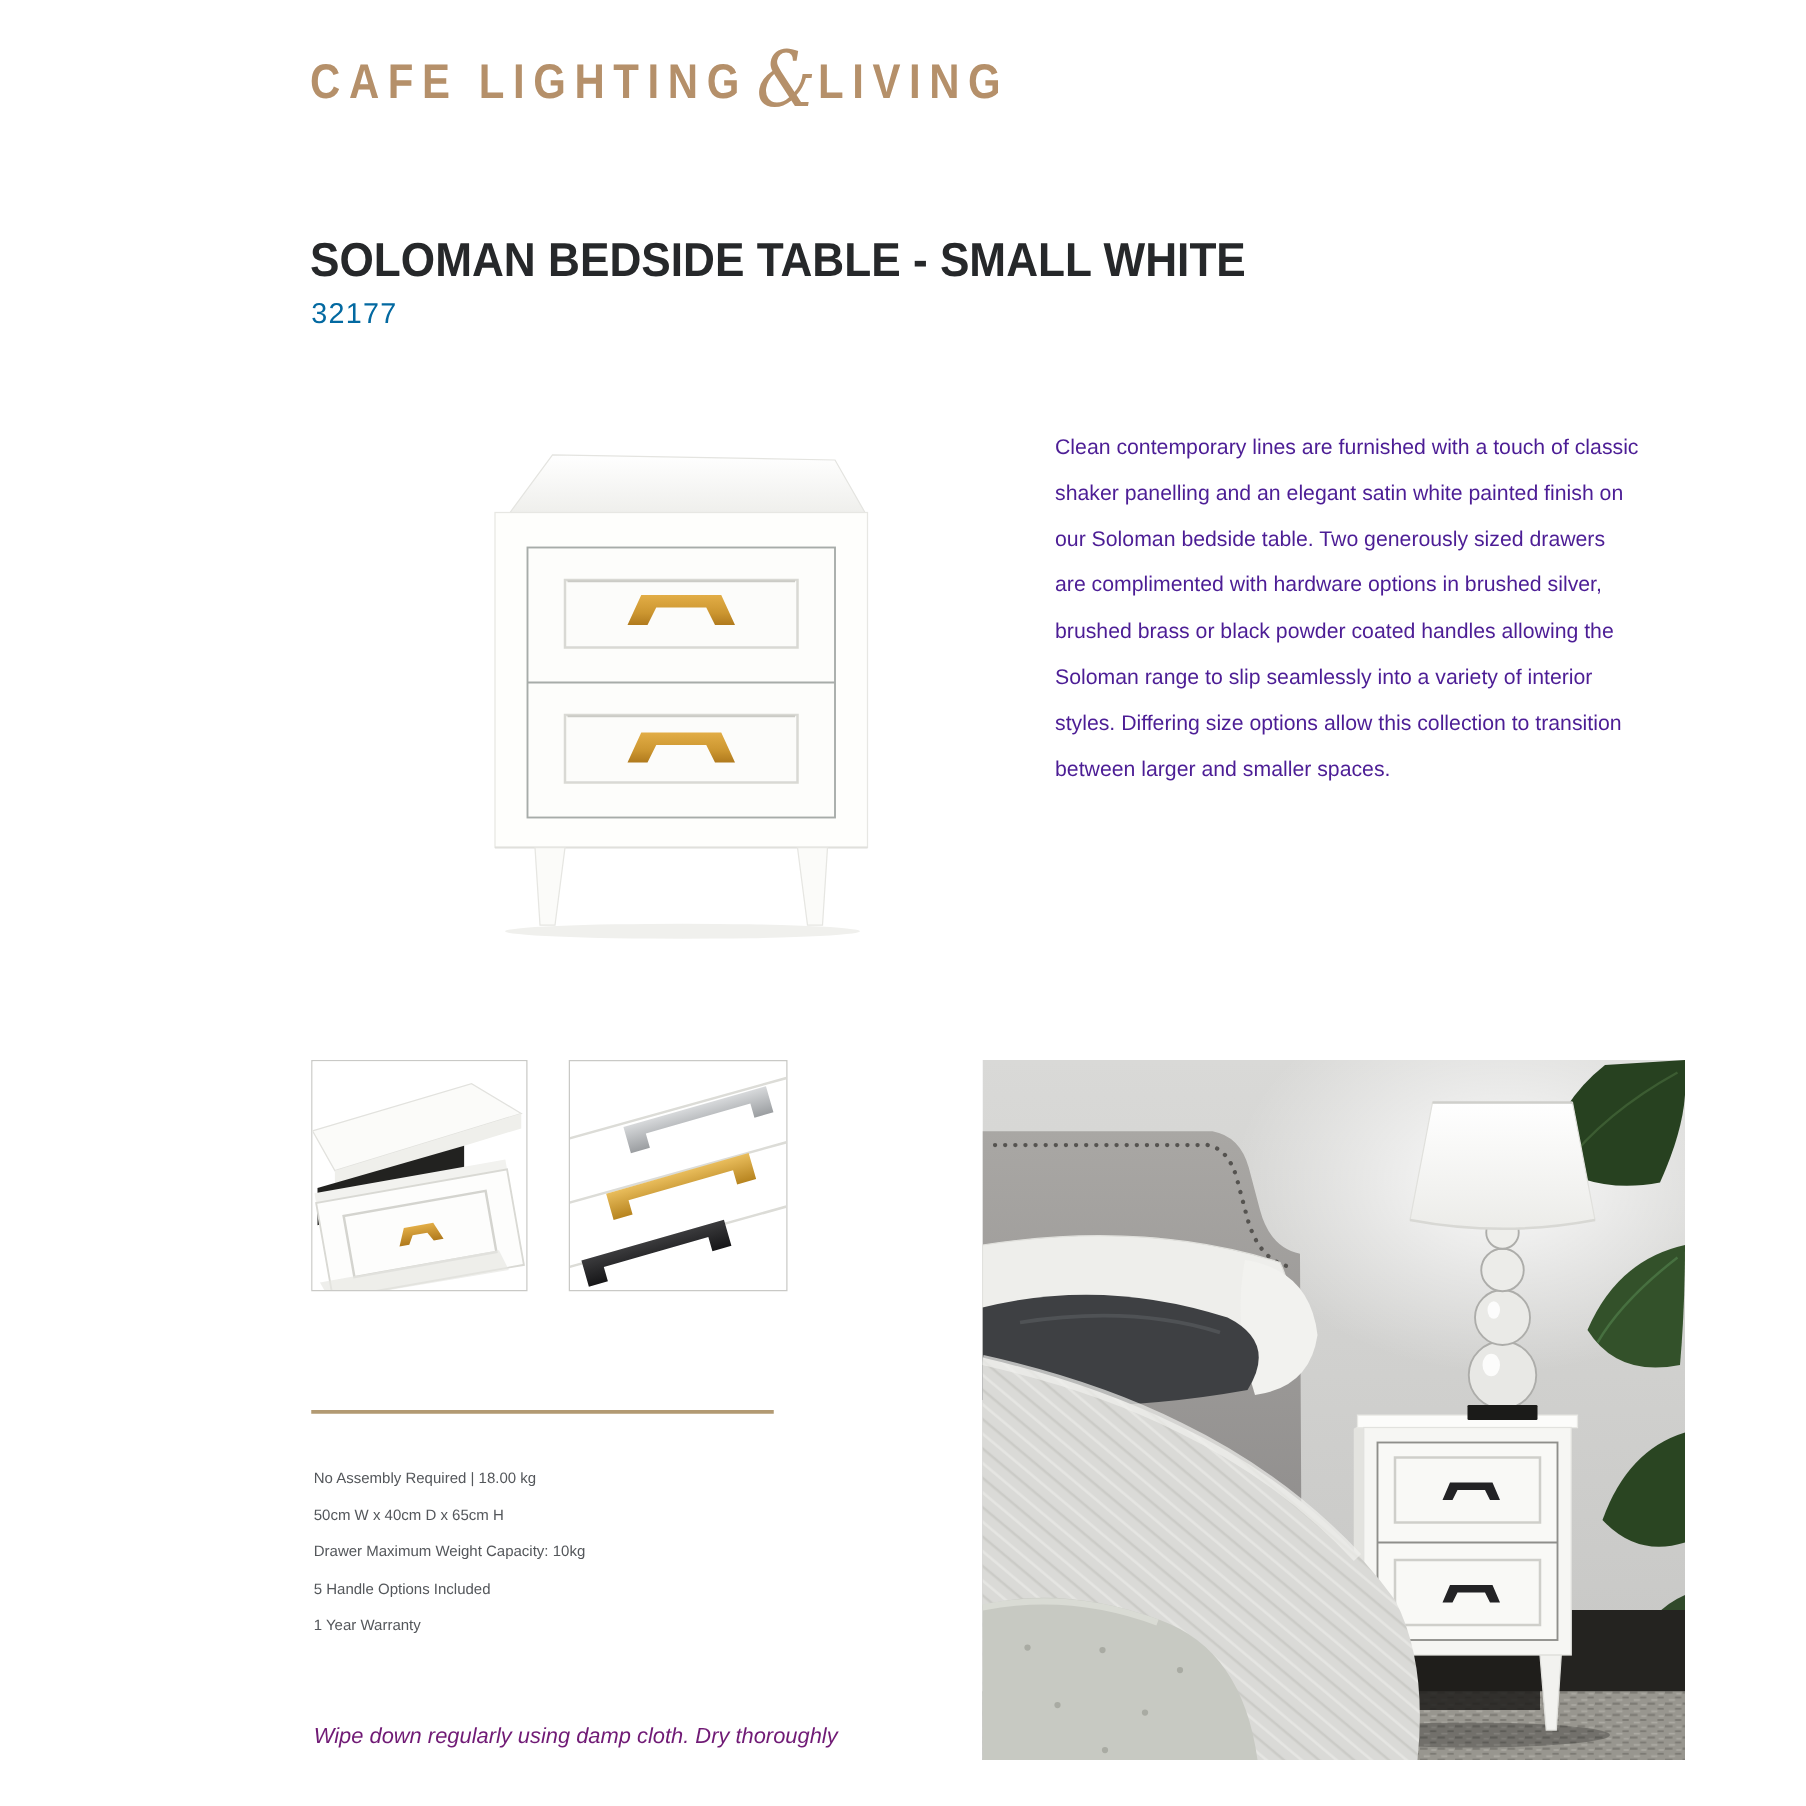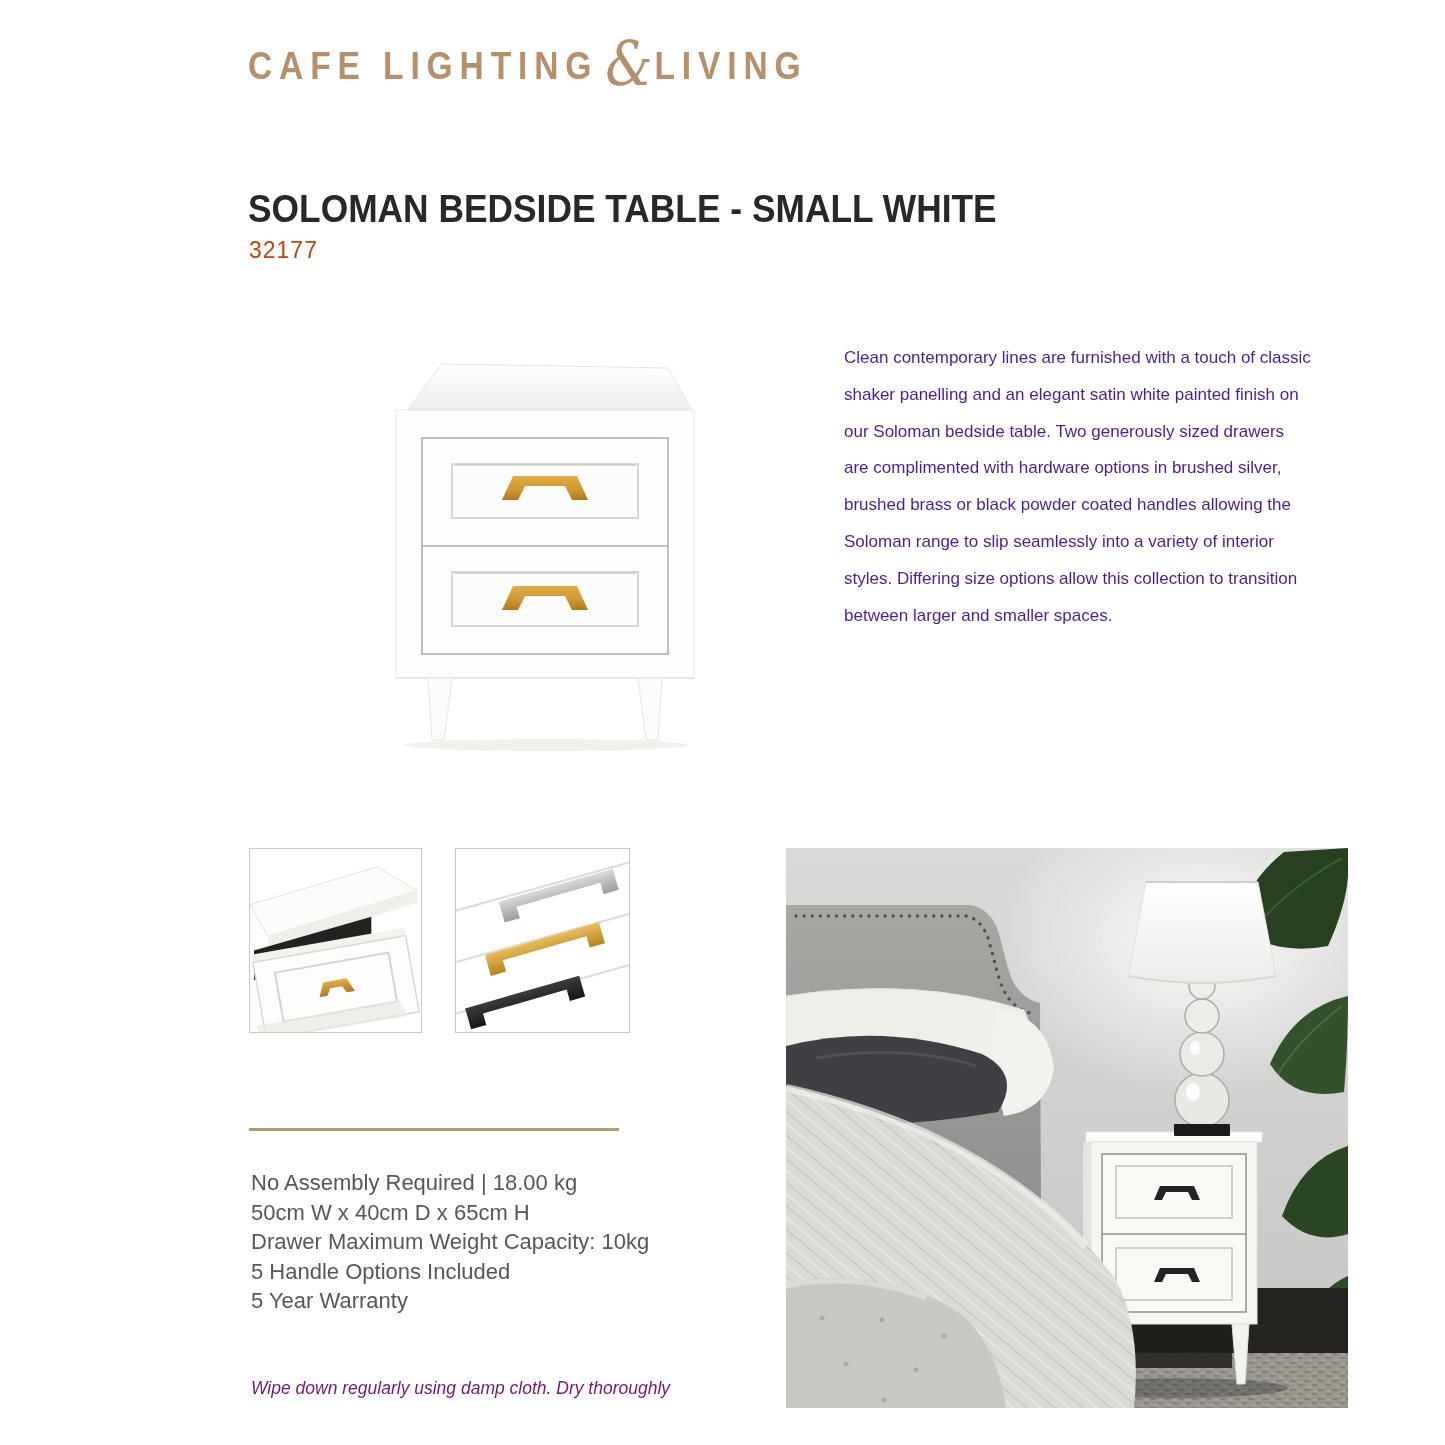--- a/index.html
+++ b/index.html
@@ -24,38 +24,38 @@
     display:inline-block; margin:0 2px 0 8px; position:relative; top:-2px;
   }
   
   .title {
     position:absolute; left:182px; top:188px;
     font-size:38px; font-weight:700; letter-spacing:0px; color:#26282a;
     transform:scaleX(0.93); transform-origin:left top; white-space:nowrap;
   }
   .sku {
     position:absolute; left:183px; top:237px;
-    font-size:23px; font-weight:400; color:#c2410c; letter-spacing:1px;
+    font-size:23px; font-weight:400; color:#0369a1; letter-spacing:1px;
   }
   
   .description {
     position:absolute; left:778px; top:340px; width:468px;
     font-size:17px; line-height:36.8px; color:#4c1d95; font-weight:400;
   }
   
   .main-figure { position:absolute; left:300px; top:348px; width:360px; height:404px; }
   .thumb { position:absolute; top:848px; background:#fff; border:1px solid #c9c9c6; }
   .thumb-1 { left:183px; width:173px; height:185px; }
   .thumb-2 { left:389px; width:175px; height:185px; }
   .lifestyle { position:absolute; left:720px; top:848px; width:562px; height:560px; }
   figure svg { display:block; width:100%; height:100%; }
   
   .divider { position:absolute; left:183px; top:1128px; width:370px; height:3px; background:#b29a73; }
   .specs { position:absolute; left:185px; top:1168px; }
-  .spec-line { font-size:22px; line-height:29.5px; color:#54575b; font-weight:400; }
+  .spec-line { font-size:12px; line-height:29.5px; color:#54575b; font-weight:400; }
   .care-note {
     position:absolute; left:185px; top:1378px;
     font-size:17.5px; font-style:italic; color:#701a75;
   }
 </style>
 </head>
 <body>
 
 <div class="page">
 
@@ -154,21 +154,21 @@
     </svg>
   </figure>
 
   <div class="divider"></div>
 
   <div class="specs">
     <div class="spec-line">No Assembly Required | 18.00 kg</div>
     <div class="spec-line">50cm W x 40cm D x 65cm H</div>
     <div class="spec-line">Drawer Maximum Weight Capacity: 10kg</div>
     <div class="spec-line">5 Handle Options Included</div>
-    <div class="spec-line">5 Year Warranty</div>
+    <div class="spec-line">1 Year Warranty</div>
   </div>
 
   <div class="care-note">Wipe down regularly using damp cloth. Dry thoroughly</div>
 
   <figure class="lifestyle">
     <svg viewBox="0 0 562 560" preserveAspectRatio="none">
       <defs>
         <linearGradient id="wallG" x1="0" y1="0" x2="0" y2="1">
           <stop offset="0" stop-color="#d9d9d7"></stop>
             <stop offset="1" stop-color="#c5c5c3"></stop>

